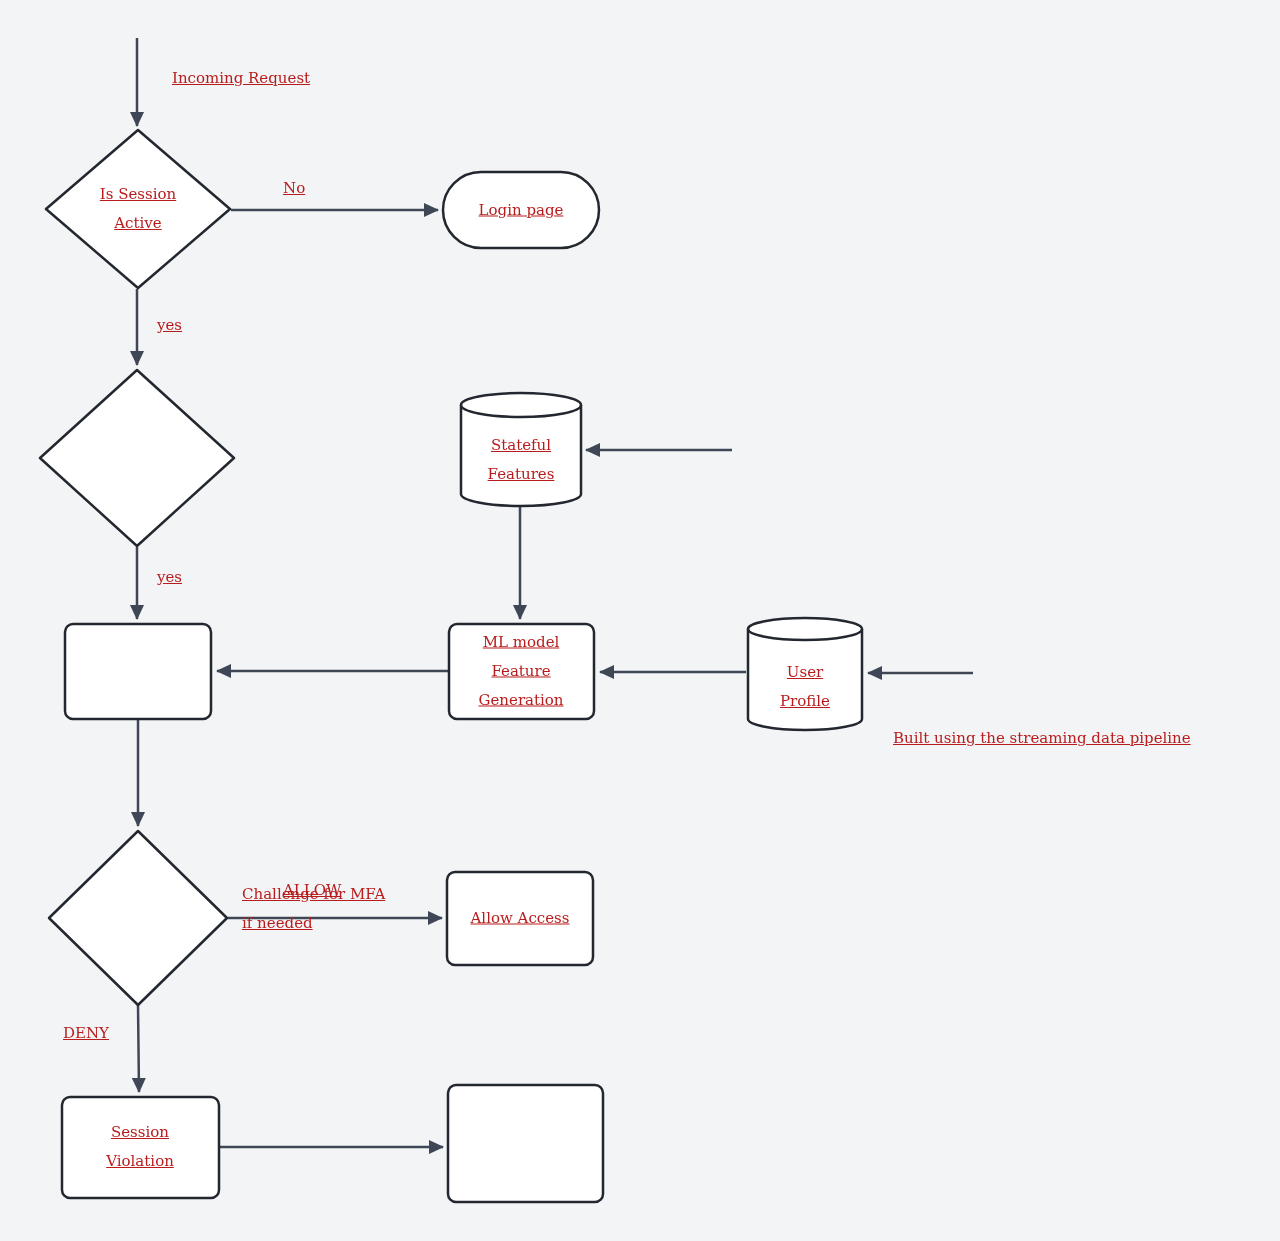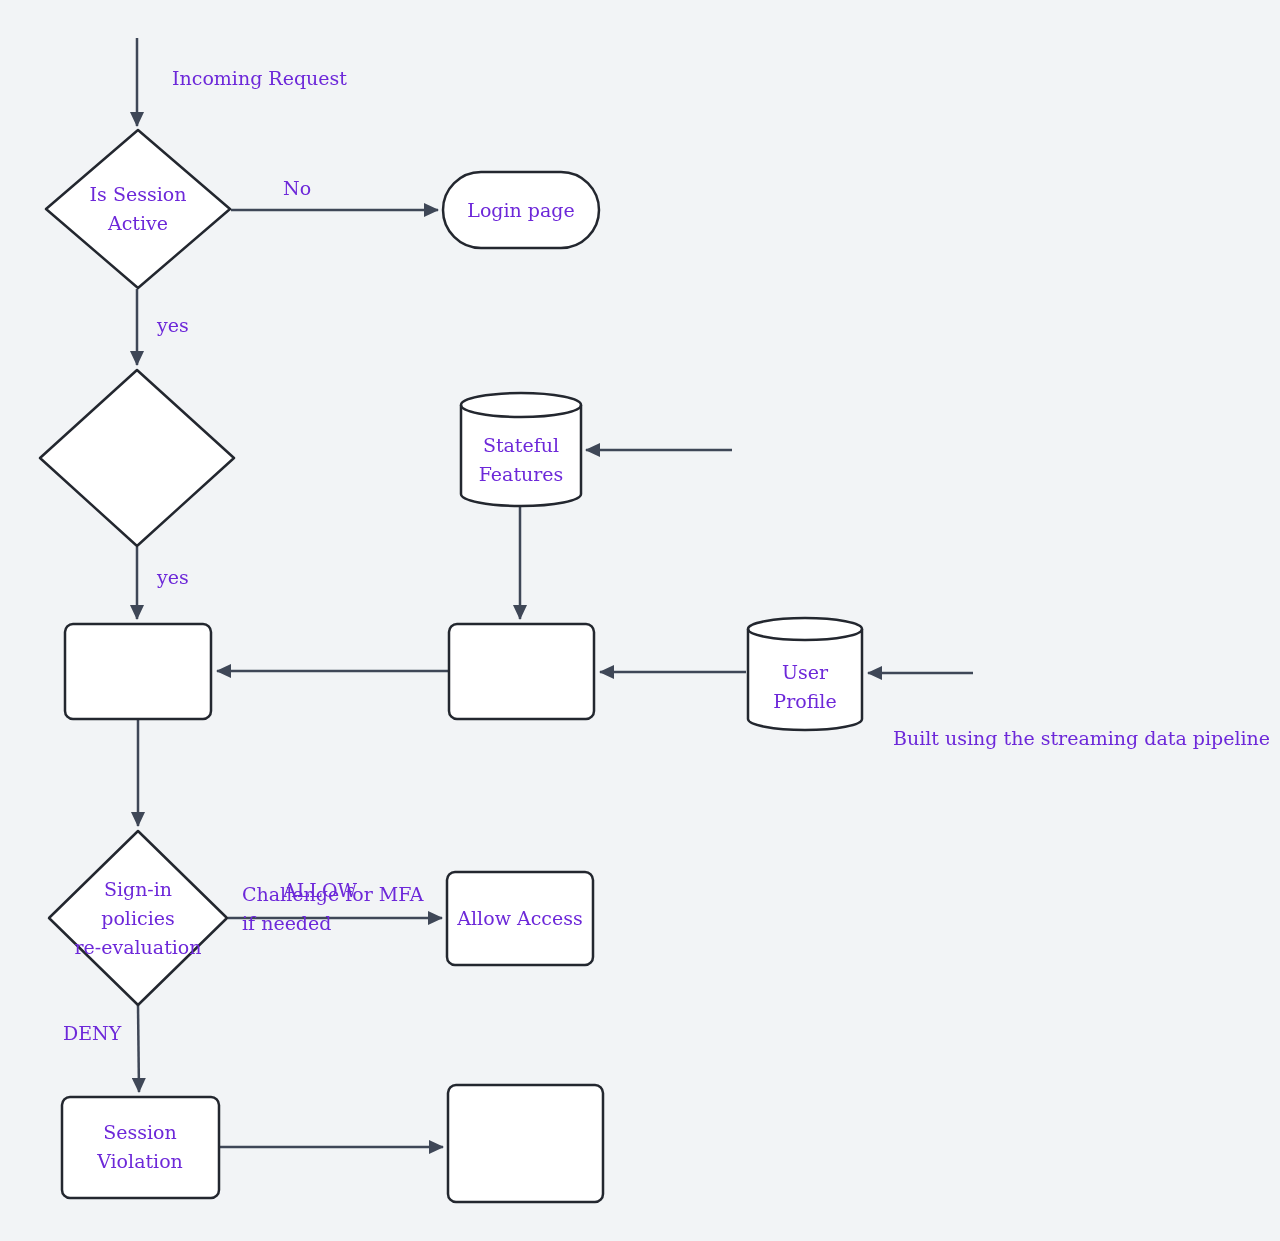--- a/index.html
+++ b/index.html
@@ -13,24 +13,25 @@
     height:1241px;
     background:#F2F4F6;
     overflow:hidden;
   }
   .canvas svg{position:absolute;left:0;top:0;}
   .edge{stroke:#3F4757;stroke-width:2.5;fill:none;}
   .node{stroke:#23272F;stroke-width:2.5;fill:#FFFFFF;stroke-linejoin:round;}
   .cyl-inner{stroke:#23272F;stroke-width:2.5;fill:none;}
   .lbl{
     position:absolute;
-    font-size:19px;
+    font-size:15px;
     line-height:29px;
-    color:#6d28d9;
+    color:#b91c1c;
     white-space:pre-line;
+    text-decoration:underline;
   }
   .node-lbl{
     transform:translate(-50%,-50%);
     text-align:center;
   }
 </style>
 </head>
 <body>
 
 <div class="canvas">
@@ -73,25 +74,25 @@
     <rect class="node" x="447" y="872" width="146" height="93" rx="8" fill="#CAF2C8"></rect>
     <rect class="node" x="62" y="1097" width="157" height="101" rx="8" fill="#F97272"></rect>
     <rect class="node" x="448" y="1085" width="155" height="117" rx="8" fill="#CFE4FB"></rect>
   </svg>
 
   <div class="lbl node-lbl" style="left:138px;top:209px">Is Session
 Active</div>
   <div class="lbl node-lbl" style="left:521px;top:210px">Login page</div>
   <div class="lbl node-lbl" style="left:521px;top:460px">Stateful
 Features</div>
+  <div class="lbl node-lbl" style="left:521px;top:671px">ML model
+Feature
+Generation</div>
   <div class="lbl node-lbl" style="left:805px;top:687px">User
 Profile</div>
-  <div class="lbl node-lbl" style="left:138px;top:918px">Sign-in
-policies
-re-evaluation</div>
   <div class="lbl node-lbl" style="left:520px;top:918px">Allow Access</div>
   <div class="lbl node-lbl" style="left:140px;top:1147px">Session
 Violation</div>
 
   <div class="lbl" style="left:172px;top:64px">Incoming Request</div>
   <div class="lbl" style="left:283px;top:174px">No</div>
   <div class="lbl" style="left:157px;top:311px">yes</div>
   <div class="lbl" style="left:157px;top:563px">yes</div>
   <div class="lbl" style="left:893px;top:724px">Built using the streaming data pipeline</div>
   <div class="lbl" style="left:283px;top:876px">ALLOW</div>

